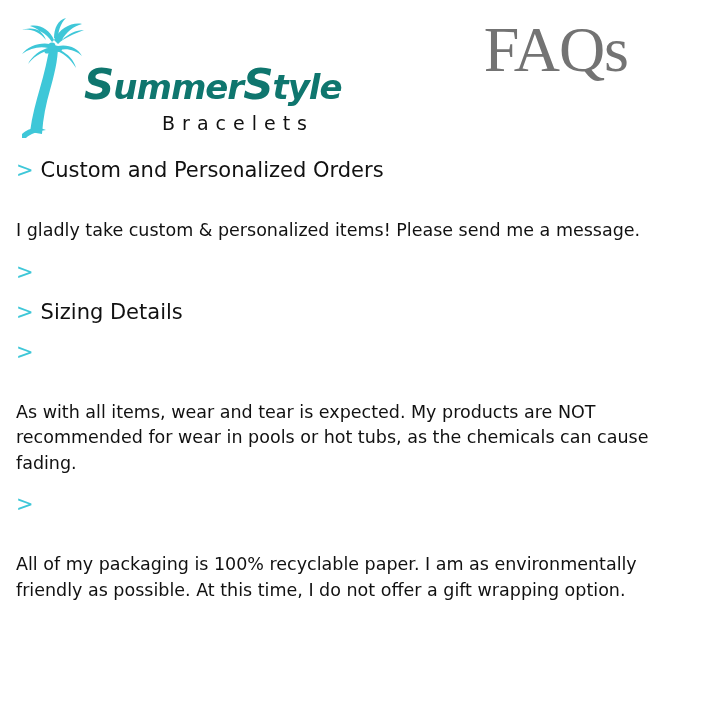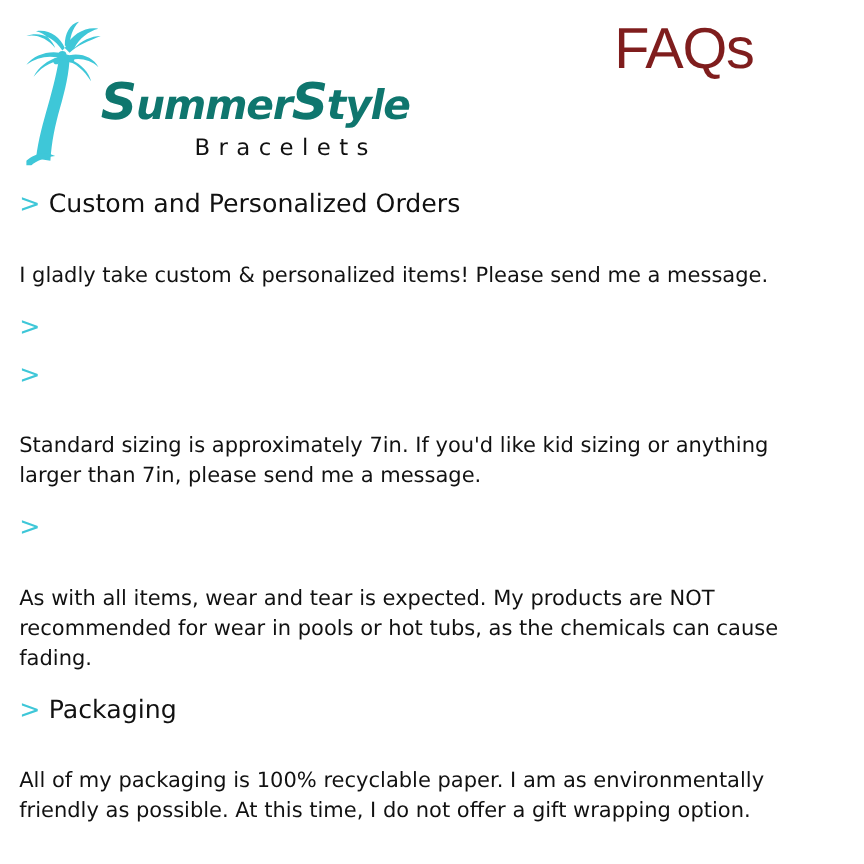--- a/index.html
+++ b/index.html
@@ -66,24 +66,24 @@
     font-size: 19px;
     letter-spacing: 7px;
     color: #111111;
     text-align: right;
     padding-left: 4px;
   }
   .faq-title {
     position: absolute;
     right: 92px;
     top: 18px;
-    font-family: Liberation Sans, sans-serif;
-    font-size: 48px;
+    font-family: Liberation Serif, serif;
+    font-size: 64px;
     letter-spacing: -1px;
-    color: #7f1d1d;
+    color: #737373;
     line-height: 1;
   }
 
   
   .faq-list {
     position: absolute;
     left: 16px;
     top: 158px;
     right: 16px;
   }
@@ -164,34 +164,33 @@
 
     <div class="faq-item">
       <div class="faq-q">
         <span class="chev">&gt;</span>
       </div>
     </div>
 
     <div class="faq-item">
       <div class="faq-q">
         <span class="chev">&gt;</span>
+        <span>Sizing Details</span>
       </div>
-      <div class="faq-a">Standard sizing is approximately 7in. If you'd like kid sizing or anything larger than 7in, please send me a message.</div>
     </div>
 
     <div class="faq-item">
       <div class="faq-q">
         <span class="chev">&gt;</span>
       </div>
       <div class="faq-a">As with all items, wear and tear is expected. My products are NOT recommended for wear in pools or hot tubs, as the chemicals can cause fading.</div>
     </div>
 
     <div class="faq-item">
       <div class="faq-q">
         <span class="chev">&gt;</span>
-        <span>Packaging</span>
       </div>
       <div class="faq-a">All of my packaging is 100% recyclable paper. I am as environmentally friendly as possible. At this time, I do not offer a gift wrapping option.</div>
     </div>
 
   </div>
 
 </div>
 
 </body></html>

